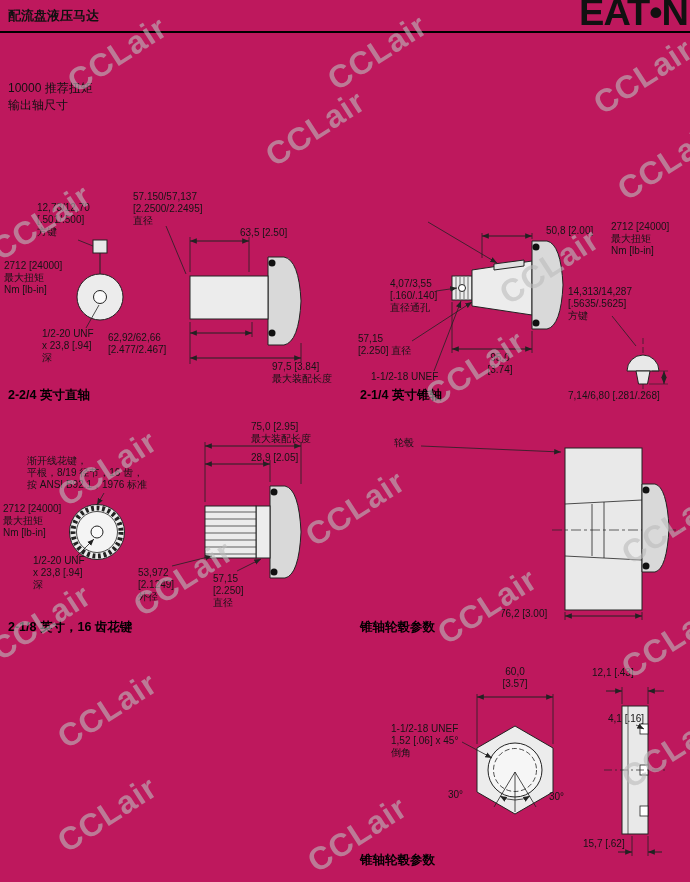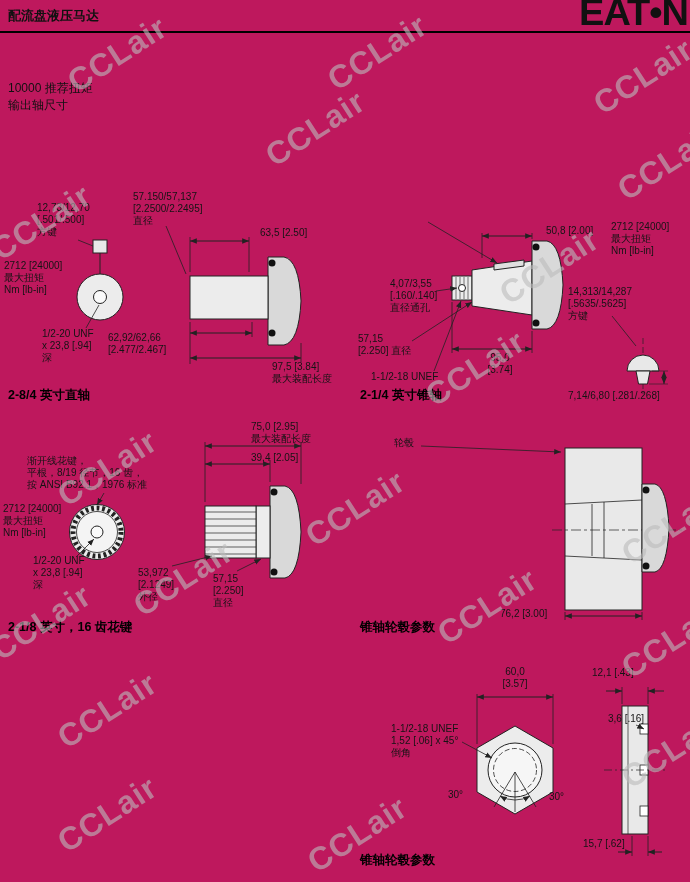--- a/index.html
+++ b/index.html
@@ -163,32 +163,32 @@
   <div class="rule"></div>
   <div class="sub" style="left:8px;top:80px">10000 推荐扭矩</div>
   <div class="sub" style="left:8px;top:97px">输出轴尺寸</div>
 
   <div class="lbl" style="left:133px;top:191px">57.150/57,137
 [2.2500/2.2495]
 直径</div>
   <div class="lbl" style="left:37px;top:202px">12,73/12,70
 [.501/.500]
 方键</div>
-  <div class="lbl" style="left:260px;top:227px">63,5 [2.50]</div>
+  <div class="lbl" style="left:240px;top:227px">63,5 [2.50]</div>
   <div class="lbl" style="left:4px;top:260px">2712 [24000]
 最大扭矩
 Nm [lb-in]</div>
   <div class="lbl" style="left:42px;top:328px">1/2-20 UNF
 x 23,8 [.94]
 深</div>
   <div class="lbl" style="left:108px;top:332px">62,92/62,66
 [2.477/2.467]</div>
   <div class="lbl" style="left:272px;top:361px">97,5 [3.84]
 最大装配长度</div>
-  <div class="ttl" style="left:8px;top:387px">2-8/4 英寸直轴</div>
+  <div class="ttl" style="left:8px;top:387px">2-2/4 英寸直轴</div>
 
   <div class="lbl" style="left:546px;top:225px">50,8 [2.00]</div>
   <div class="lbl" style="left:611px;top:221px">2712 [24000]
 最大扭矩
 Nm [lb-in]</div>
   <div class="lbl" style="left:390px;top:278px">4,07/3,55
 [.160/.140]
 直径通孔</div>
   <div class="lbl" style="left:568px;top:286px">14,313/14,287
 [.5635/.5625]
@@ -196,21 +196,21 @@
   <div class="lbl" style="left:358px;top:333px">57,15
 [2.250] 直径</div>
   <div class="lbl" style="left:371px;top:371px">1-1/2-18 UNEF</div>
   <div class="lbl ctr" style="left:480px;top:352px;width:40px">95,0
 [3.74]</div>
   <div class="lbl" style="left:568px;top:390px">7,14/6,80 [.281/.268]</div>
   <div class="ttl" style="left:360px;top:387px">2-1/4 英寸锥轴</div>
 
   <div class="lbl" style="left:251px;top:421px">75,0 [2.95]
 最大装配长度</div>
-  <div class="lbl" style="left:251px;top:452px">39,4 [2.05]</div>
+  <div class="lbl" style="left:251px;top:452px">28,9 [2.05]</div>
   <div class="lbl" style="left:27px;top:455px">渐开线花键，
 平根，8/19 径节，16 齿，
 按 ANSI B92.1，1976 标准</div>
   <div class="lbl" style="left:3px;top:503px">2712 [24000]
 最大扭矩
 Nm [lb-in]</div>
   <div class="lbl" style="left:33px;top:555px">1/2-20 UNF
 x 23,8 [.94]
 深</div>
   <div class="lbl" style="left:138px;top:567px">53,972
@@ -221,21 +221,21 @@
 直径</div>
   <div class="ttl" style="left:8px;top:619px">2-1/8 英寸，16 齿花键</div>
 
   <div class="lbl" style="left:394px;top:437px">轮毂</div>
   <div class="lbl" style="left:500px;top:608px">76,2 [3.00]</div>
   <div class="ttl" style="left:360px;top:619px">锥轴轮毂参数</div>
 
   <div class="lbl ctr" style="left:488px;top:666px;width:54px">60,0
 [3.57]</div>
   <div class="lbl" style="left:592px;top:667px">12,1 [.43]</div>
-  <div class="lbl" style="left:608px;top:713px">3,6 [.16]</div>
+  <div class="lbl" style="left:608px;top:713px">4,1 [.16]</div>
   <div class="lbl" style="left:391px;top:723px">1-1/2-18 UNEF
 1,52 [.06] x 45°
 倒角</div>
   <div class="lbl" style="left:448px;top:789px">30°</div>
   <div class="lbl" style="left:549px;top:791px">30°</div>
   <div class="lbl" style="left:583px;top:838px">15,7 [.62]</div>
   <div class="ttl" style="left:360px;top:852px">锥轴轮毂参数</div>
 
   <div class="wm" style="left:62px;top:36px">CCLair</div>
   <div class="wm" style="left:322px;top:34px">CCLair</div>

